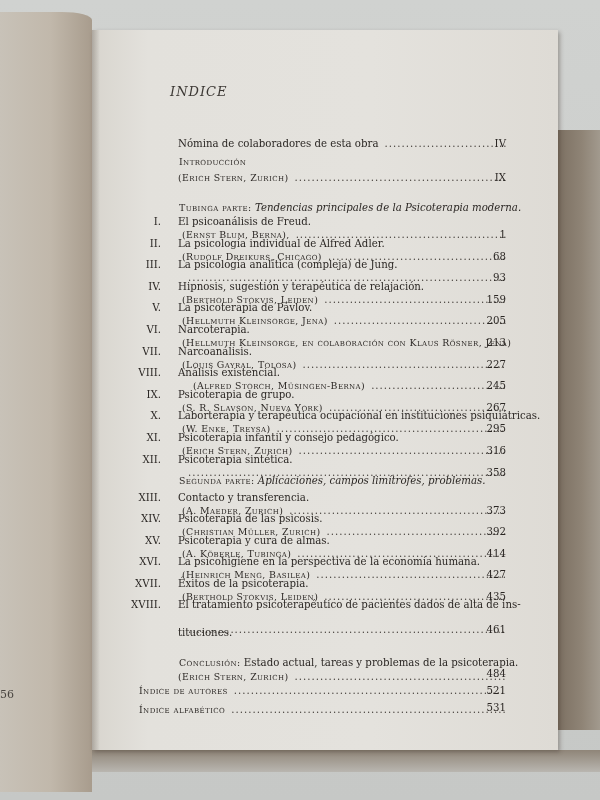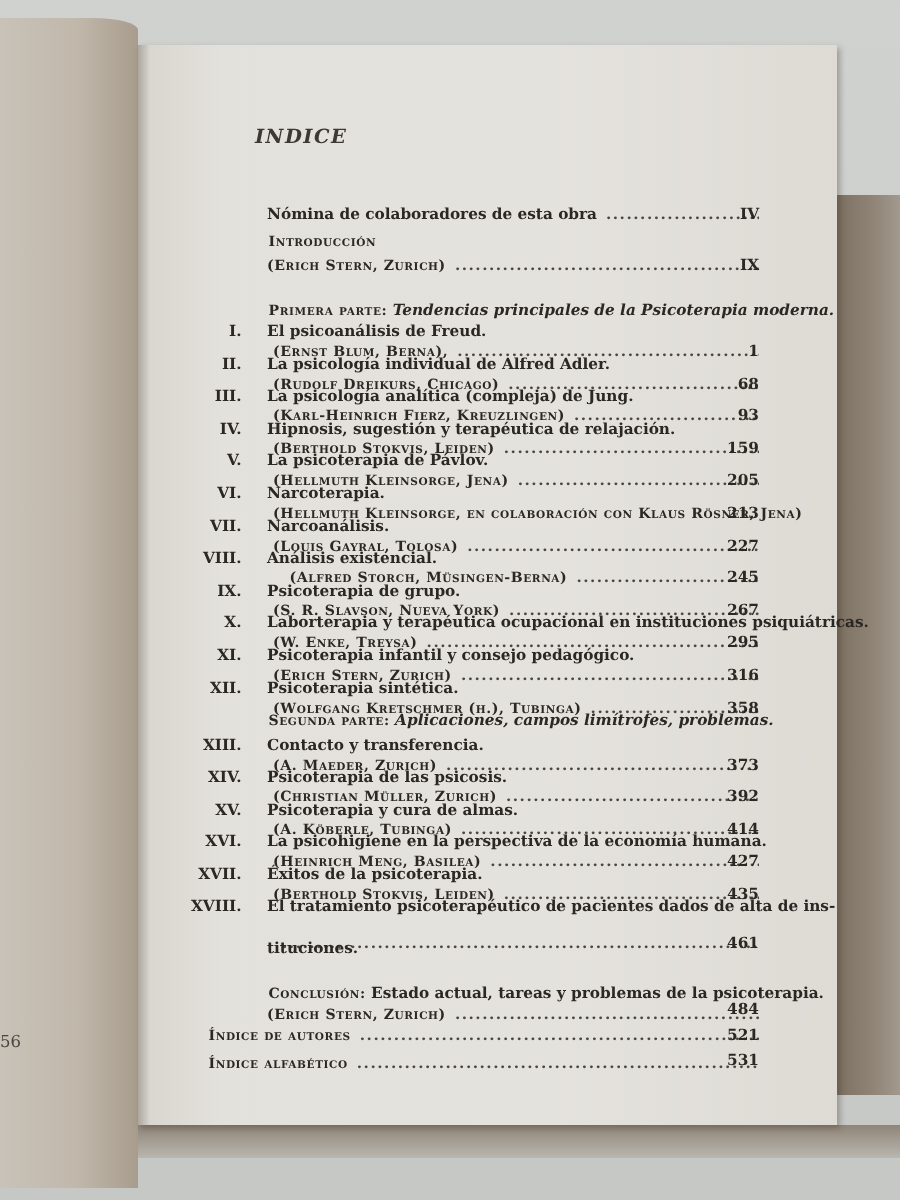--- a/index.html
+++ b/index.html
@@ -32,21 +32,21 @@
     position:absolute; left:92px; top:30px; width:466px; height:720px;
     background: linear-gradient(90deg,#d8d5ce 0%,#e3e1dc 12%,#e4e2dd 60%,#dedbd5 100%);
     box-shadow: 2px 2px 4px rgba(60,50,40,0.35);
   }
   .gutter {
     position:absolute; left:92px; top:30px; width:8px; height:720px;
     background: linear-gradient(90deg,rgba(90,80,70,0.35),rgba(0,0,0,0));
   }
   .toc {
     position:absolute; left:0; top:0; width:466px; height:720px;
-    color:#2b2724; font-size:10.2px; line-height:11.6px;font-weight:bold;
+    color:#2b2724; font-size:10.2px; line-height:11.6px;
   }
   .title {
     position:absolute; left:78px; top:56px; font-style:italic;
     font-size:13px; letter-spacing:1px; color:#3c3834;
   }
   .row { position:absolute; left:0; width:466px; white-space:nowrap; }
   .num {
     position:absolute; right:397px; text-align:right;
   }
   .text { position:absolute; left:86px; }
@@ -96,21 +96,21 @@
     <div class="row" style="top:142px">
       <div class="line" style="left:86px">
         <span class="lbl sc">(Erich Stern, Zurich)</span>
         <span class="dots"></span>
       </div>
       <span class="pg">IX</span>
     </div>
 
     <div class="row" style="top:172px">
       <span class="part" style="left:47px">
-        <span class="sc">Primera parte:</span>
+        <span class="sc">Tubinga parte:</span>
         <span class="it">Tendencias principales de la Psicoterapia moderna.</span>
       </span>
     </div>
 
     <div id="p1">
         <div class="row" style="top: 186px;">
           <span class="num">I.</span>
           <span class="text">El psicoanálisis de Freud.</span>
         </div>
         <div class="row" style="top: 199px;">
@@ -130,21 +130,20 @@
             <span class="dots"></span>
           </div>
           <span class="pg">68</span>
         </div>
         <div class="row" style="top: 229.2px;">
           <span class="num">III.</span>
           <span class="text">La psicología analítica (compleja) de Jung.</span>
         </div>
         <div class="row" style="top: 242.2px;">
           <div class="line" style="left:90px">
-            <span class="lbl sc">(Karl-Heinrich Fierz, Kreuzlingen)</span>
             <span class="dots"></span>
           </div>
           <span class="pg">93</span>
         </div>
         <div class="row" style="top: 250.8px;">
           <span class="num">IV.</span>
           <span class="text">Hipnosis, sugestión y terapéutica de relajación.</span>
         </div>
         <div class="row" style="top: 263.8px;">
           <div class="line" style="left:90px">
@@ -229,21 +228,20 @@
             <span class="dots"></span>
           </div>
           <span class="pg">316</span>
         </div>
         <div class="row" style="top: 423.6px;">
           <span class="num">XII.</span>
           <span class="text">Psicoterapia sintética.</span>
         </div>
         <div class="row" style="top: 436.6px;">
           <div class="line" style="left:90px">
-            <span class="lbl sc">(Wolfgang Kretschmer (h.), Tubinga)</span>
             <span class="dots"></span>
           </div>
           <span class="pg">358</span>
         </div>
       </div>
 
     <div class="row" style="top:445px">
       <span class="part" style="left:47px">
         <span class="sc">Segunda parte:</span>
         <span class="it">Aplicaciones, campos limítrofes, problemas.</span>

